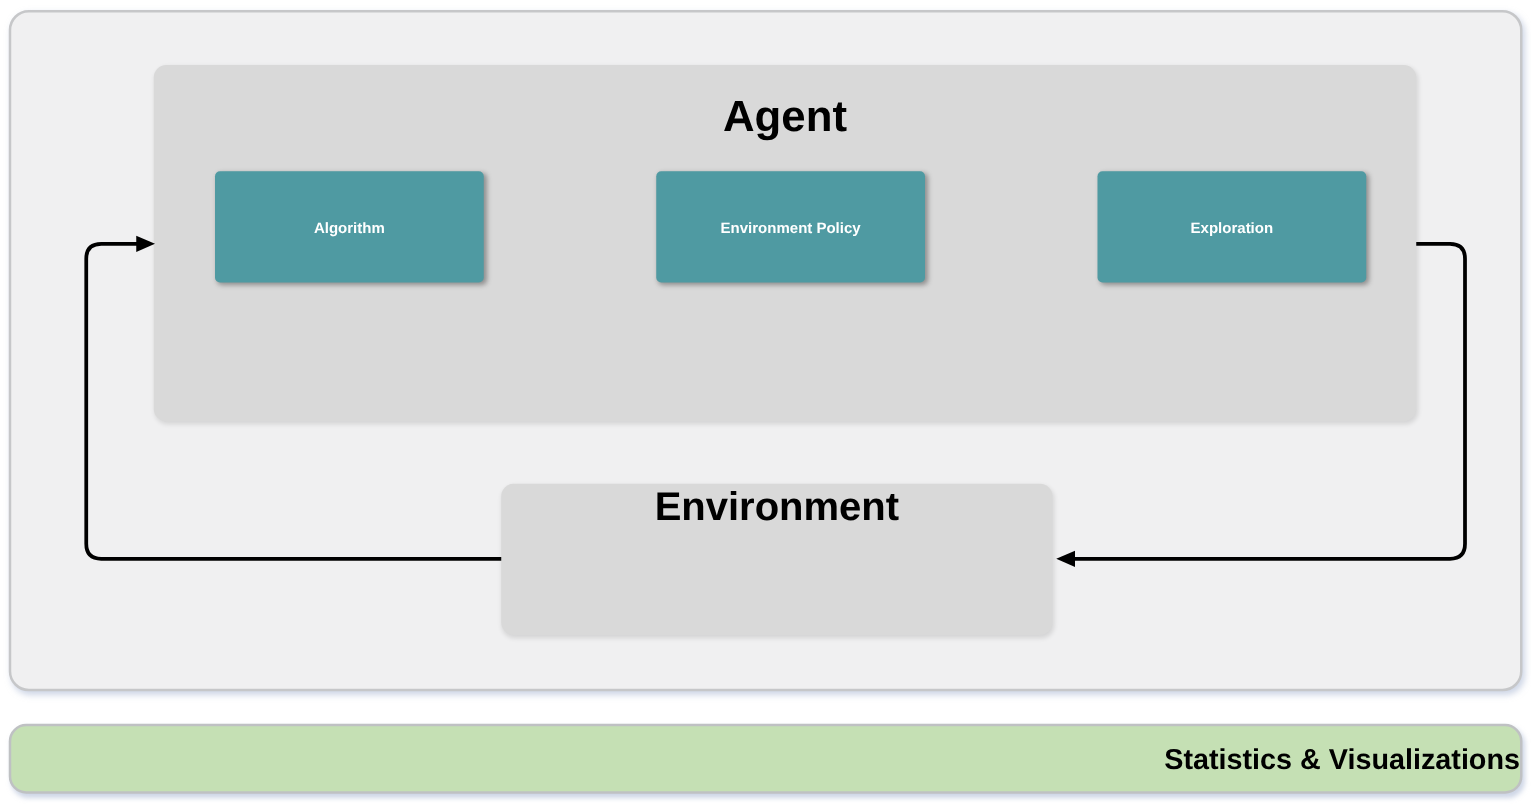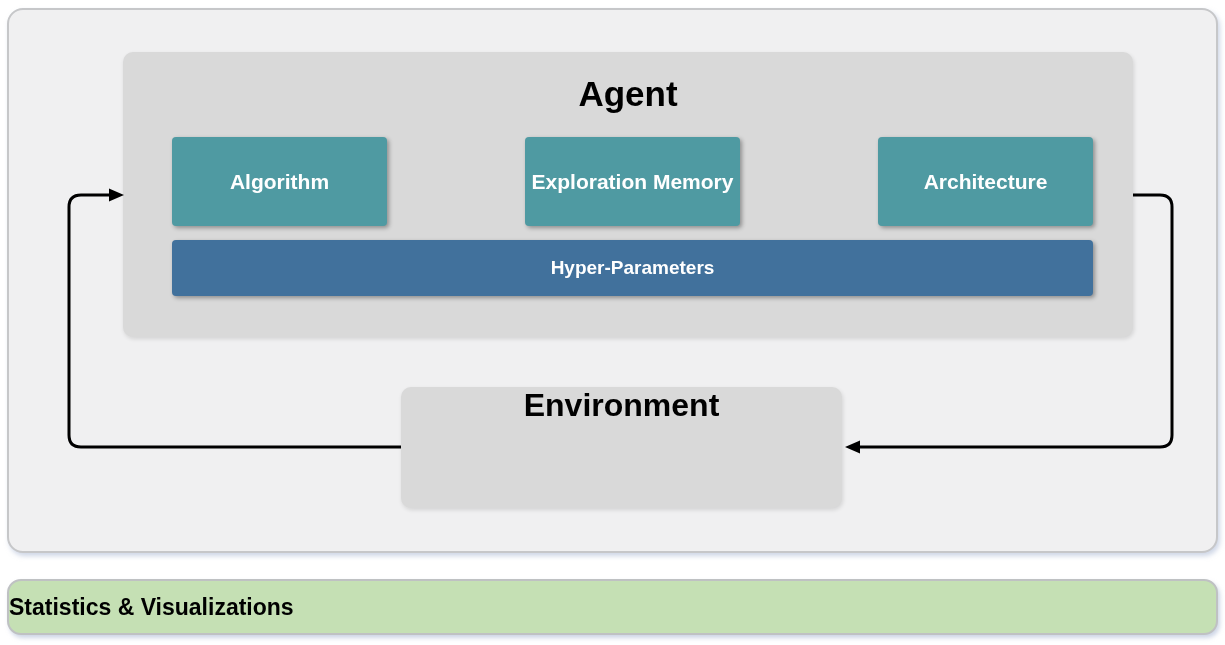--- a/index.html
+++ b/index.html
@@ -44,21 +44,21 @@
     justify-content: space-between;
   }
   .component-box {
     width: 215px; height: 89px;
     border-radius: 4px;
     display: flex;
     align-items: center;
     justify-content: center;
     color: #ffffff;
     font-weight: bold;
-    font-size: 21px;
+    font-size: 12px;
     box-shadow: 2px 2px 4px rgba(0,0,0,0.35);
   }
   .hyper-bar {
     position: absolute;
     left: 49px; top: 188px;
     width: 921px; height: 56px;
     border-radius: 4px;
     display: flex;
     align-items: center;
     justify-content: center;
@@ -87,21 +87,21 @@
   }
   .footer-bar {
     position: absolute;
     left: 7px; top: 579px;
     width: 1211px; height: 56px;
     box-sizing: border-box;
     border: 2px solid #bfc1c3;
     border-radius: 14px;
     display: flex;
     align-items: center;
-    justify-content: flex-start;
+    justify-content: flex-end;
     font-size: 23px;
     font-weight: bold;
     color: #000000;
     box-shadow: 2px 3px 4px rgba(165,180,210,0.55);
   }
 </style>
 </head>
 <body>
 
 <div class="page">
@@ -110,30 +110,27 @@
 
     <div class="agent-panel" style="background-color: rgb(217, 217, 217);">
 
       <div class="agent-title">Agent</div>
 
       <div class="components-row">
         <div class="component-box" style="background-color: rgb(79, 154, 162);">
           <span>Algorithm</span>
         </div>
         <div class="component-box" style="background-color: rgb(79, 154, 162);">
-          <span>Exploration Memory</span>
+          <span>Environment Policy</span>
         </div>
         <div class="component-box" style="background-color: rgb(79, 154, 162);">
-          <span>Architecture</span>
+          <span>Exploration</span>
         </div>
       </div>
 
-      <div class="hyper-bar" style="background-color: rgb(65, 113, 156);">
-        <span>Hyper-Parameters</span>
-      </div>
     </div>
 
     <div class="environment-panel" style="background-color: rgb(217, 217, 217);">
       <span>Environment</span>
     </div>
   </div>
 
   <svg class="arrows-layer" viewBox="0 0 1225 645" xmlns="http://www.w3.org/2000/svg">
     <path d="M 401 447 H 81 Q 69 447 69 435 V 207 Q 69 195 81 195 H 111" fill="none" stroke-width="3" stroke="#000000"></path>
     <polygon points="109,188.5 124,195 109,201.5" fill="#000000"></polygon>

